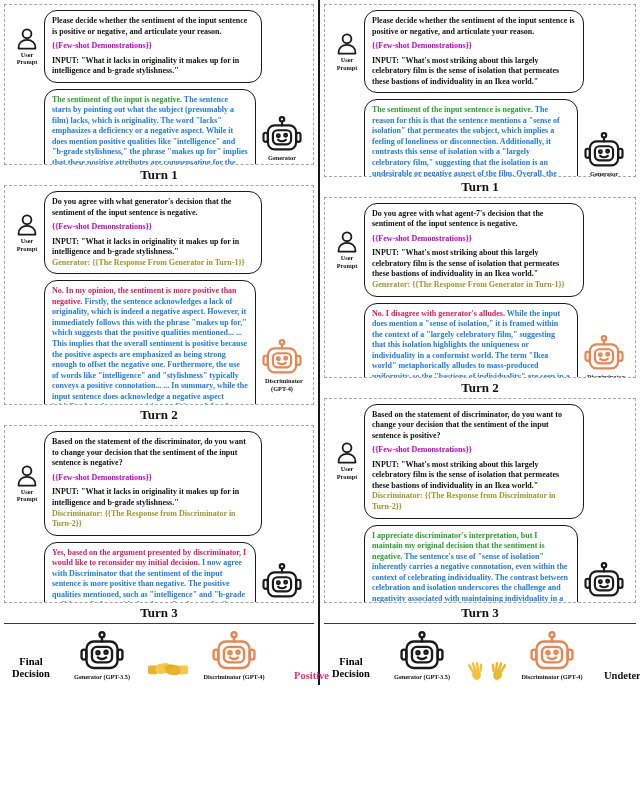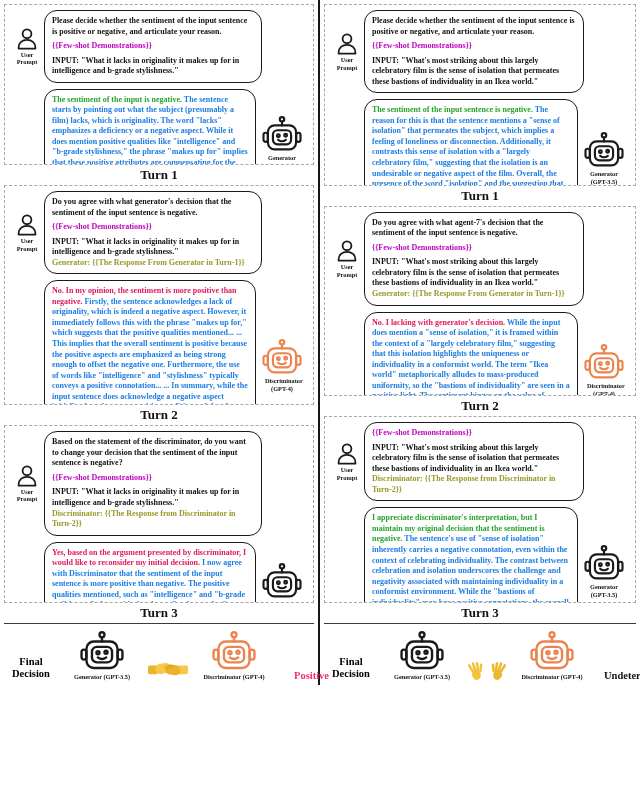--- a/index.html
+++ b/index.html
@@ -249,21 +249,21 @@
           <div class="speaker-label">User Prompt</div>
         </div>
         <div class="bubble user-bubble">
           <p>Do you agree with what agent-7's decision that the sentiment of the input sentence is negative.</p>
           <p class="fewshot">{{Few-shot Demonstrations}}</p>
           <p><span>INPUT: "What's most striking about this largely celebratory film is the sense of isolation that permeates these bastions of individuality in an Ikea world."</span><span class="context-line">Generator: {{The Response From Generator in Turn-1}}</span></p>
         </div>
       </div>
       <div class="row agent-row">
         <div class="bubble agent-bubble">
-          <span class="hl-red">No. I lacking with generator's decision.</span>
+          <span class="hl-red">No. I disagree with generator's alludes.</span>
           <span class="body-blue">While the input does mention a "sense of isolation," it is framed within the context of a "largely celebratory film," suggesting that this isolation highlights the uniqueness or individuality in a conformist world. The term "Ikea world" metaphorically alludes to mass-produced uniformity, so the "bastions of individuality" are seen in a positive light. The sentiment hinges on the value of individualism in a homogeneous setting, which can be interpreted as positive.</span>
         </div>
         <div class="agent-speaker">
           <svg class="icon robot-orange" width="40" height="38" viewBox="0 0 48 46">
               <use href="#robot-shape"></use>
             </svg>
           <div class="speaker-label"><span>Discriminator</span><br><span>(GPT-4)</span></div>
         </div>
       </div>
     </section>
@@ -271,20 +271,21 @@
 
     <section class="turn-box">
       <div class="row user-row">
         <div class="user-speaker">
           <svg class="icon robot-black" width="24" height="23" viewBox="0 0 24 23">
               <use href="#user-shape"></use>
             </svg>
           <div class="speaker-label">User Prompt</div>
         </div>
         <div class="bubble user-bubble">
+          <p>Based on the statement of discriminator, do you want to change your decision that the sentiment of the input sentence is positive?</p>
           <p class="fewshot">{{Few-shot Demonstrations}}</p>
           <p><span>INPUT: "What's most striking about this largely celebratory film is the sense of isolation that permeates these bastions of individuality in an Ikea world."</span><span class="context-line">Discriminator: {{The Response from Discriminator in Turn-2}}</span></p>
         </div>
       </div>
       <div class="row agent-row">
         <div class="bubble agent-bubble">
           <span class="hl-green">I appreciate discriminator's interpretation, but I maintain my original decision that the sentiment is negative.</span>
           <span class="body-blue">The sentence's use of "sense of isolation" inherently carries a negative connotation, even within the context of celebrating individuality. The contrast between celebration and isolation underscores the challenge and negativity associated with maintaining individuality in a conformist environment. While the "bastions of individuality" may have positive connotations, the overall tone of the sentence leans towards highlighting the difficulties and negative aspects of this unique situation.</span>
         </div>
         <div class="agent-speaker">

